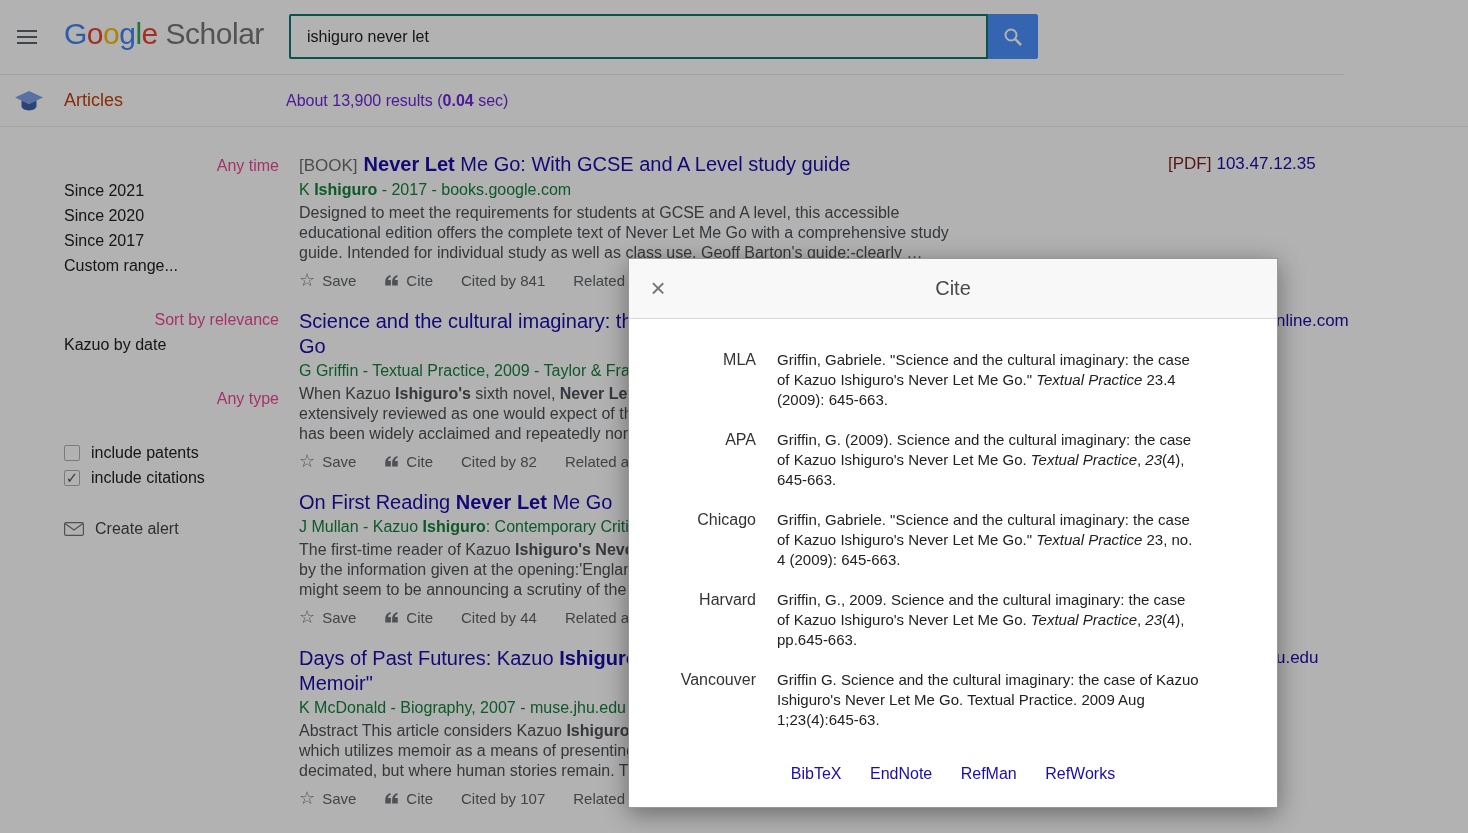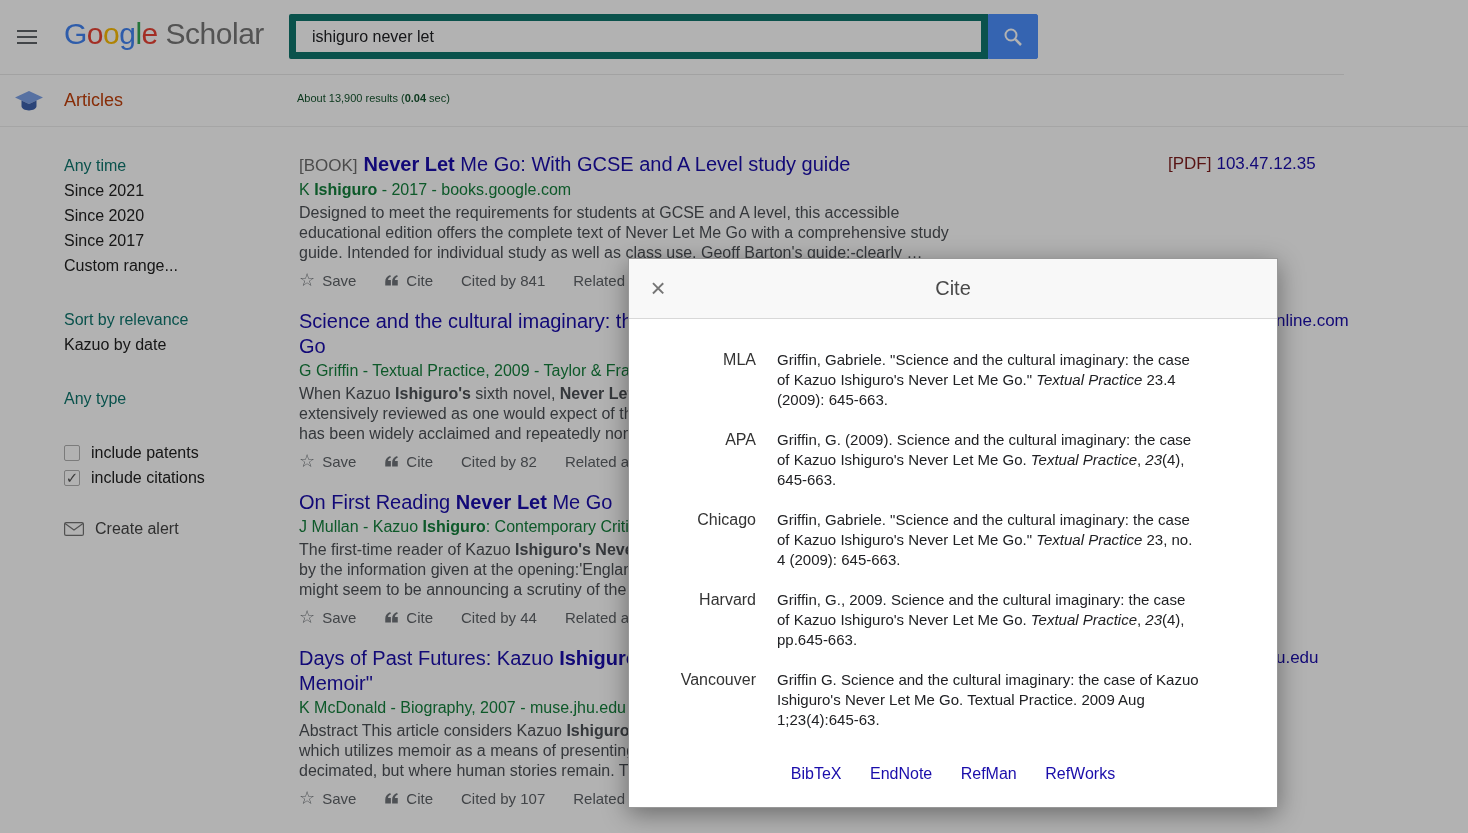--- a/index.html
+++ b/index.html
@@ -10,37 +10,37 @@
   }
   a { text-decoration:none; cursor:pointer; }
 
   
   .topbar { position:absolute; left:0; top:0; width:1344px; height:75px; background:#fff; border-bottom:1px solid #e8e8e8; z-index:1; }
   .hamburger { position:absolute; left:17px; top:25px; width:26px; height:24px; background:none; border:none; cursor:pointer;
     display:flex; flex-direction:column; justify-content:center; gap:4px; }
   .hamburger span { display:block; width:20px; height:2px; background:#5f6368; }
   .logo { position:absolute; left:64px; top:17px; font-size:30px; letter-spacing:-0.5px; cursor:pointer; white-space:nowrap; }
   .searchbox { position:absolute; left:289px; top:14px; display:flex; }
-  .search-input { width:699px; height:45px; border:7px solid #0f766e; padding:0 16px; font-size:16px; color:#202124;
+  .search-input { width:699px; height:45px; border:2px solid #0f766e; padding:0 16px; font-size:16px; color:#202124;
     outline:none; border-radius:2px 0 0 2px; font-family:inherit; }
   .search-btn { width:50px; height:45px; background:#4d90fe; border:1px solid #4d90fe; border-radius:0 2px 2px 0;
     display:flex; align-items:center; justify-content:center; cursor:pointer; }
 
   
   .subbar { position:absolute; left:0; top:76px; width:1468px; height:51px; background:#fff; border-bottom:1px solid #ededed; z-index:1; }
   .cap-icon { position:absolute; left:14px; top:13px; }
   .section-title { position:absolute; left:64px; top:14px; font-size:18px; color:#c2410c; }
-  .stats { position:absolute; left:297px; top:16px; font-size:11px; color:#14532d; }
+  .stats { position:absolute; left:286px; top:16px; font-size:16px; color:#6d28d9; }
 
   
   .sidebar { position:absolute; left:64px; top:127px; width:215px; font-size:16px; z-index:1; }
   .sb-group { margin-top:29px; }
   .sb-group.first { margin-top:26px; }
   .sb-item { line-height:25px; color:#222; cursor:pointer; }
-  .sb-item.selected { color:#0f766e; }
+  .sb-item.selected { color:#ec4899;text-align:right; }
   .sb-check { display:flex; align-items:center; line-height:25px; color:#222; cursor:pointer; }
   .box { width:16px; height:16px; border:1px solid #b0b0b0; border-radius:2px; margin-right:11px; font-size:15px;
     line-height:14px; color:#555; text-align:center; flex:none; }
   .create-alert { display:flex; align-items:center; margin-top:30px; color:#444; cursor:pointer; }
   .env-icon { margin-right:11px; display:flex; }
 
   
   .results { position:absolute; left:299px; top:127px; width:1169px; padding-top:25px; z-index:1; }
   .result { position:relative; margin-bottom:18px; }
   .r-line { white-space:nowrap; overflow:hidden; }

